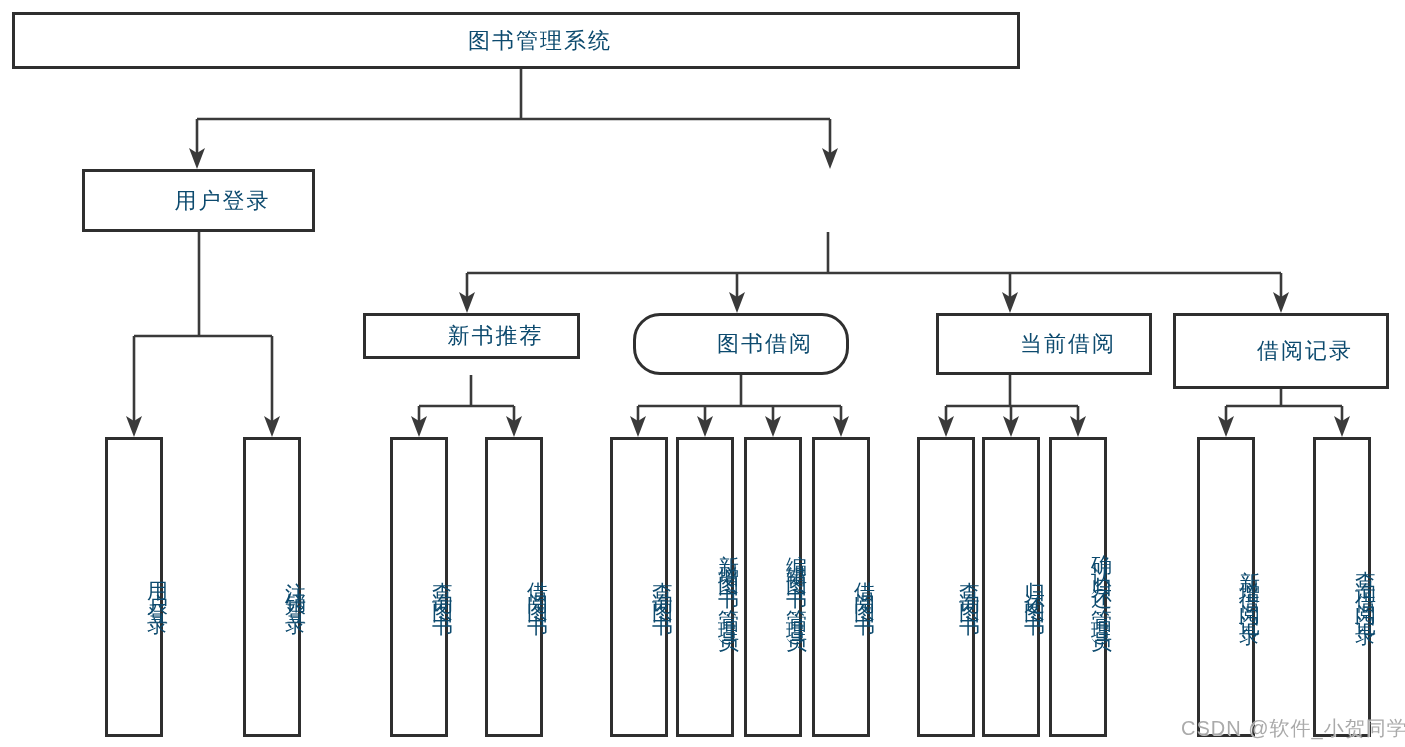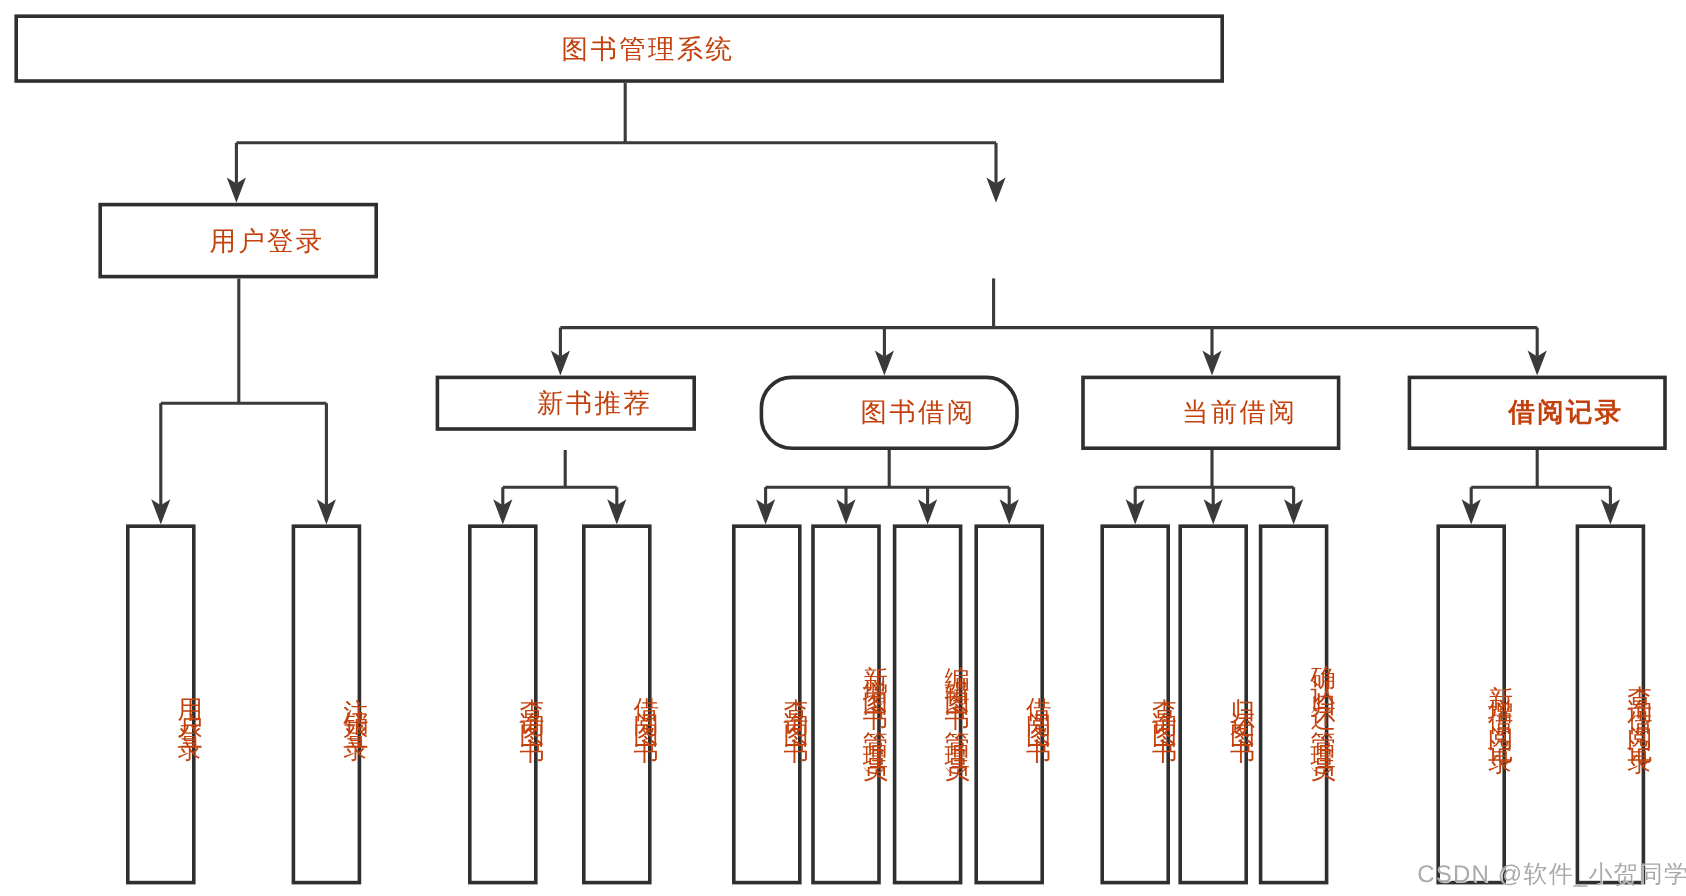--- a/index.html
+++ b/index.html
@@ -18,21 +18,21 @@
     z-index: 0;
   }
   .box {
     position: absolute;
     box-sizing: border-box;
     background: #ffffff;
     border: 3px solid #2f2f2f;
     display: flex;
     align-items: center;
     justify-content: center;
-    color: #c2410c;
+    color: #0c4a6e;
     z-index: 1;
     padding-left: 48px;
   }
   .hbox { font-size: 22px; letter-spacing: 2px; white-space: nowrap; }
   .vbox { font-size: 21px; }
   .vbox .vtext {
     writing-mode: vertical-rl;
     text-orientation: mixed;
     letter-spacing: 11px;
     line-height: 1;
@@ -112,23 +112,23 @@
 
   <div class="box hbox" style="left:12px; top:12px; width:1008px; height:57px;">图书管理系统</div>
 
   <div class="box hbox" style="left:82px; top:169px; width:233px; height:63px;">用户登录</div>
 
 
   <div class="box hbox" style="left:363px; top:313px; width:217px; height:46px;">新书推荐</div>
 
   <div class="box hbox" style="left:633px; top:313px; width:216px; height:62px;border-radius:27px;">图书借阅</div>
 
-  <div class="box hbox" style="left:901px; top:313px; width:216px; height:62px;">当前借阅</div>
+  <div class="box hbox" style="left:936px; top:313px; width:216px; height:62px;">当前借阅</div>
 
-  <div class="box hbox" style="left:1173px; top:313px; width:216px; height:62px;font-weight:bold;">借阅记录</div>
+  <div class="box hbox" style="left:1173px; top:313px; width:216px; height:76px;">借阅记录</div>
 
   <div class="box vbox" style="left:105px; top:437px; width:58px; height:300px;">
     <span class="vtext">用户登录</span>
   </div>
 
   <div class="box vbox" style="left:243px; top:437px; width:58px; height:300px;">
     <span class="vtext">注销登录</span>
   </div>
 
   <div class="box vbox" style="left:390px; top:437px; width:58px; height:300px;">

